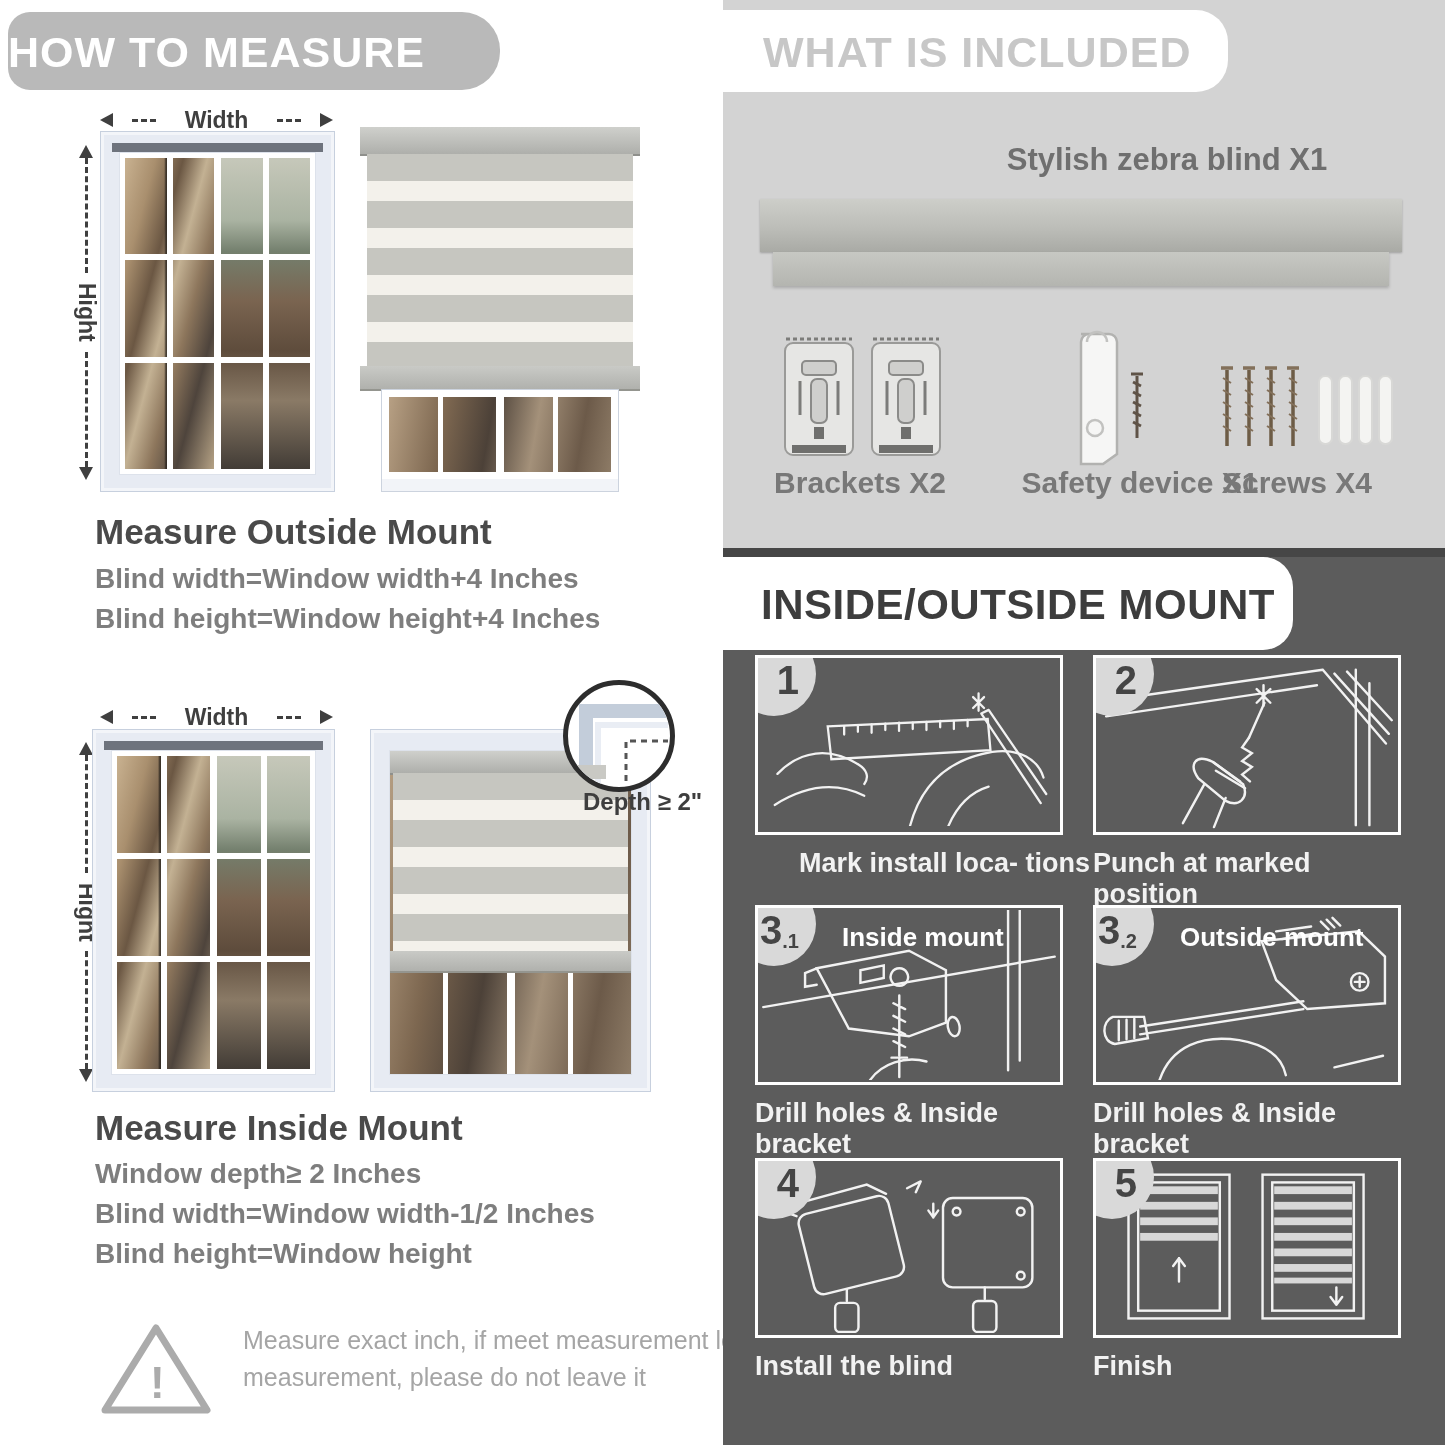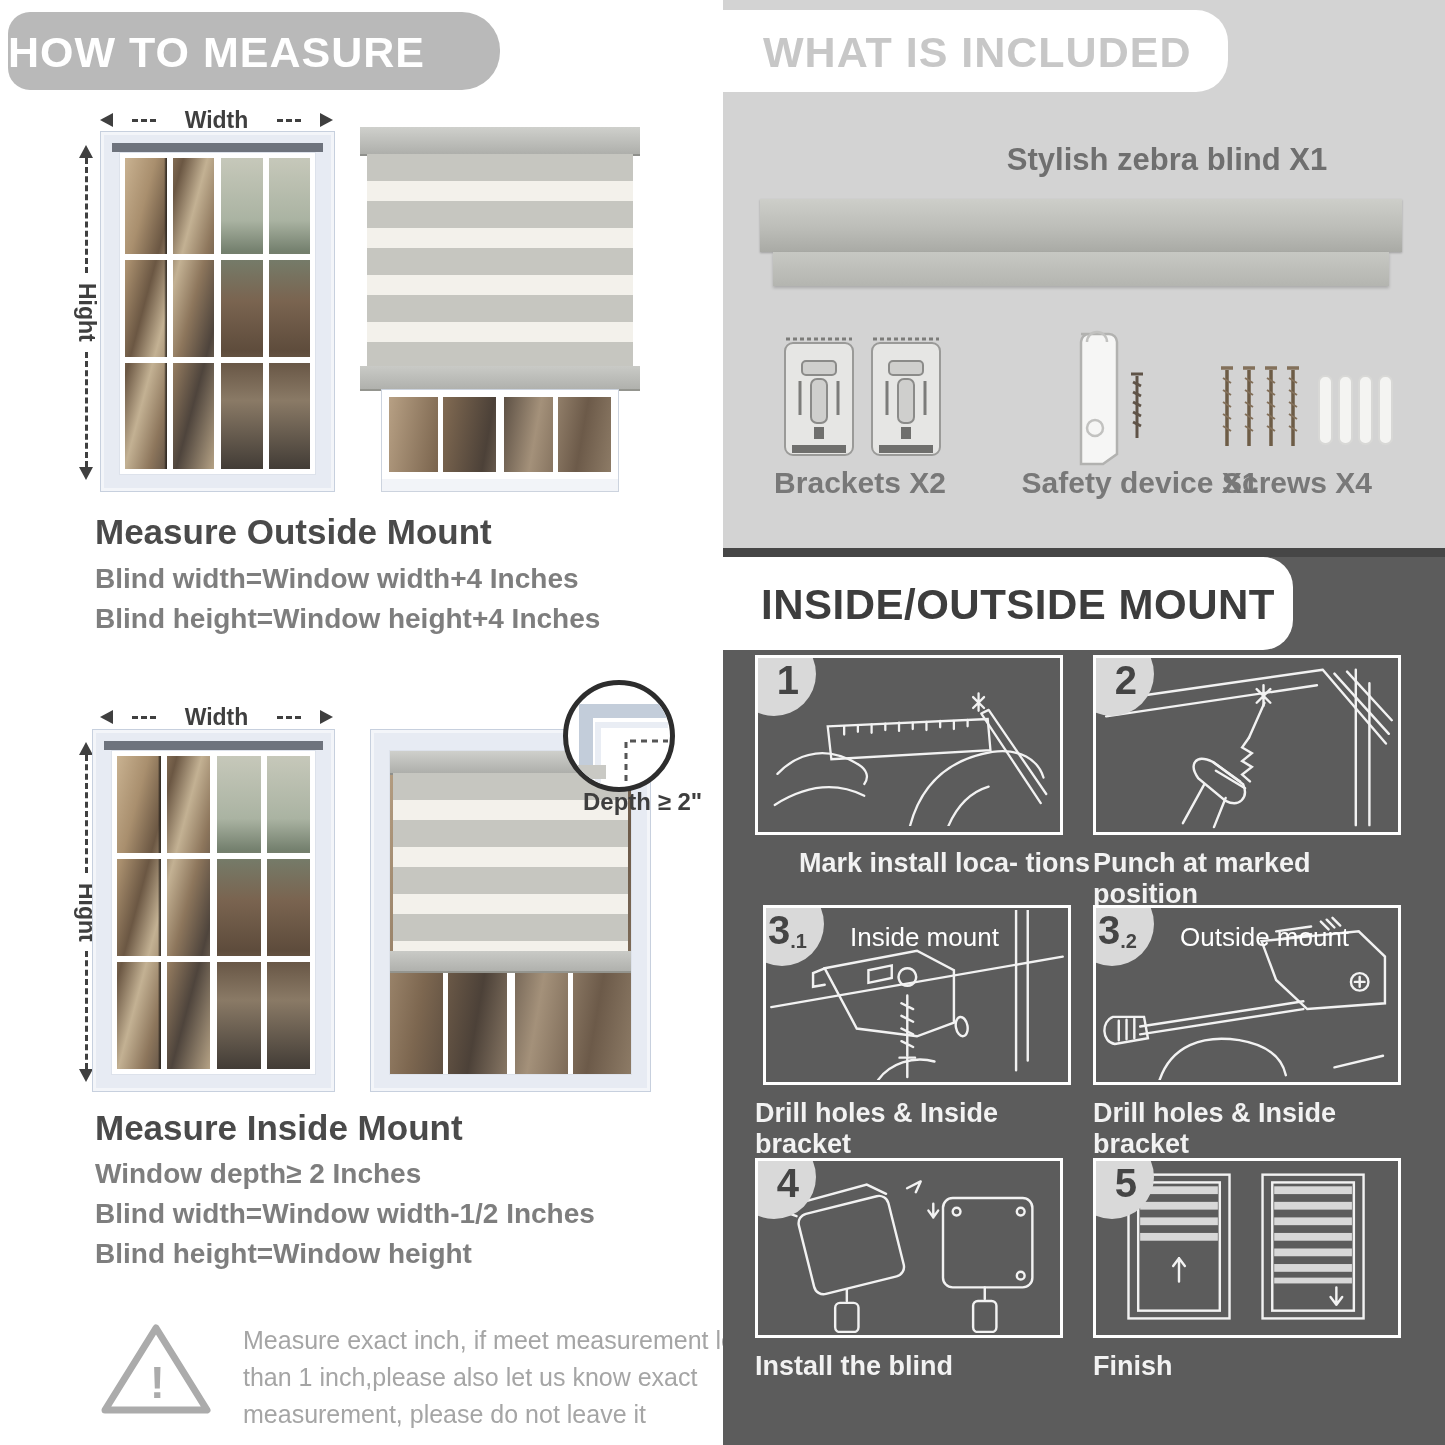--- a/index.html
+++ b/index.html
@@ -87,21 +87,21 @@
   .dark-strip{position:absolute;left:0;top:0;width:100%;height:9px;background:#464646;}
   .mount-header{position:absolute;left:0;top:9px;width:570px;height:93px;background:#fff;
     border-radius:0 30px 30px 0;color:#3d3d3d;font-size:42px;font-weight:bold;line-height:95px;
     padding-left:38px;box-sizing:border-box;letter-spacing:.5px;}
   .step-panel{position:absolute;width:308px;height:180px;border:3px solid #fff;
     background:#5c5c5c;box-sizing:border-box;overflow:hidden;}
   .badge{position:absolute;left:-26px;top:-26px;width:84px;height:84px;border-radius:50%;
     background:#d9d9d9;}
   .badge .num{position:absolute;right:17px;bottom:13px;font-size:40px;font-weight:bold;color:#454545;}
   .badge .sub{font-size:20px;font-weight:bold;color:#454545;position:relative;top:4px;}
-  .inner-label{position:absolute;left:84px;top:14px;font-size:26px;font-weight:normal;color:#fff;}
+  .inner-label{position:absolute;left:84px;top:14px;font-size:26px;font-weight:bold;color:#fff;}
   .step-caption{position:absolute;width:330px;font-size:27px;font-weight:bold;color:#f2f2f2;}
   .step-art{position:absolute;left:8px;top:8px;width:288px;height:160px;}
   .step-art.full{left:2px;top:2px;width:298px;height:170px;}
 </style>
 </head>
 <body>
 
 <div id="canvas">
 
   <div class="howto-header">HOW TO MEASURE</div>
@@ -215,21 +215,20 @@
   <div class="sec-line" style="left:95px;top:1238px;">Blind height=Window height</div>
 
   <div class="warn-icon" style="left:95px;top:1320px;">
     <svg width="122" height="100" viewBox="0 0 122 100">
       <path d="M61,8 L112,90 L10,90 Z" fill="none" stroke="#ababab" stroke-width="7" stroke-linejoin="round"></path>
     </svg>
   </div>
   <div class="warn-bang" style="left:150px;top:1358px;">!</div>
   <div class="warn-text" style="left:243px;top:1322px;">
     <div>Measure exact inch, if meet measurement less</div>
-    <div>than 1 inch,please also let us know exact</div>
     <div>measurement, please do not leave it</div>
   </div>
 
   <div class="right-top">
     <div class="included-header">WHAT IS INCLUDED</div>
     <div class="blind-label">Stylish zebra blind X1</div>
     <div class="cassette2"></div>
     <div class="cassette2-lip"></div>
 
     <svg class="comp-art" style="left:57px;top:333px;" width="165" height="130" viewBox="0 0 165 130">
@@ -324,21 +323,21 @@
         <path d="M115,105 C96,96 90,108 100,122 L128,145 C142,152 152,142 146,128 Z"></path>
         <path d="M106,128 L84,168 M128,142 L116,172"></path>
         <path d="M160,30 l14,14 M174,30 l-14,14 M167,26 v21"></path>
       </svg>
       <div class="badge">
           <span class="num"><span>2</span><span class="sub"></span></span>
         </div>
     </div>
     <div class="step-caption" style="left:370px;top:300px;">Punch at  marked position</div>
 
-    <div class="step-panel" style="left:40px;top:357px;padding-left:36px;">
+    <div class="step-panel" style="left:32px;top:357px;padding-left:36px;">
       <svg class="step-art full" viewBox="0 0 300 175" stroke="#f2f2f2" fill="none" stroke-width="2.5" stroke-linecap="round">
         <path d="M0,100 L300,48"></path>
         <path d="M252,0 V165 M264,0 V155"></path>
         <path d="M55,60 L150,42 L188,62 L188,116 L150,130 L88,122 Z"></path>
         <path d="M55,60 l-12,5 v14 l12,-2 M100,62 l24,-5 v13 l-24,5 z"></path>
         <ellipse cx="196" cy="120" rx="6" ry="10" transform="rotate(-10 196 120)"></ellipse>
         <path d="M140,78 a9,9 0 1 1 .1,0"></path>
         <path d="M140,88 V150 M134,96 l12,6 m-12,7 l12,6 m-12,7 l12,6 m-12,7 l12,6"></path>
         <path d="M132,152 h16 M140,152 V172"></path>
         <path d="M110,175 C122,158 146,150 168,156"></path>

